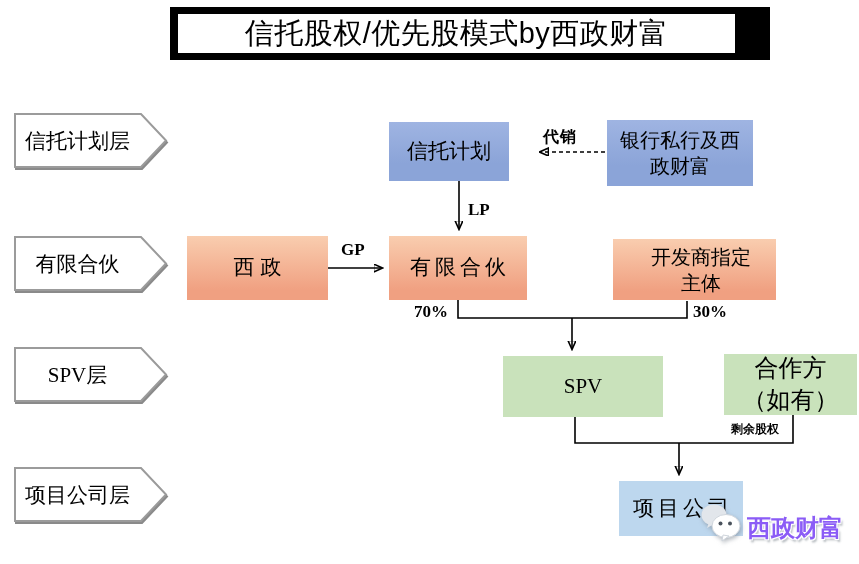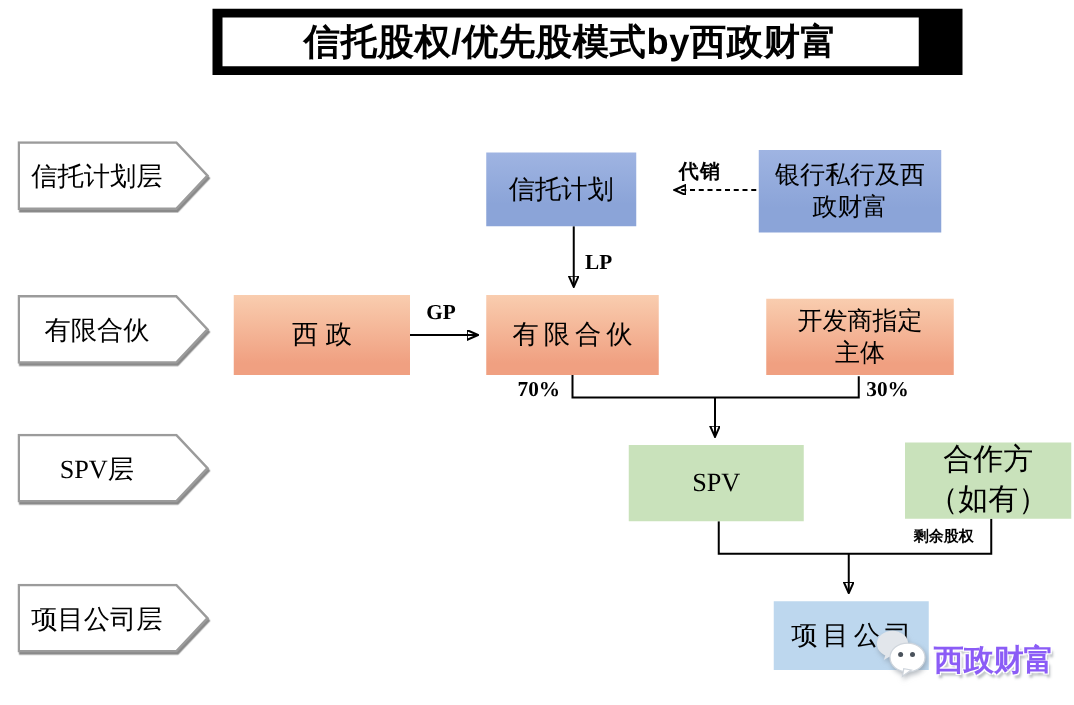--- a/index.html
+++ b/index.html
@@ -5,38 +5,38 @@
   html,body{margin:0;padding:0;background:#fff;}
   .canvas{
     position:relative;width:859px;height:564px;background:#fff;
     font-family:"Liberation Serif","DejaVu Serif",serif;color:#000;overflow:hidden;
   }
   
   .title-banner{position:absolute;left:170px;top:7px;width:600px;height:53px;background:#000;}
   .title-inner{
     position:absolute;left:8px;top:7px;width:557px;height:39px;background:#fff;
     display:flex;align-items:center;justify-content:center;
-    font-family:"Liberation Sans","DejaVu Sans",sans-serif;font-weight:bold;font-size:29px;
+    font-family:"Liberation Sans","DejaVu Sans",sans-serif;font-weight:normal;font-size:29px;
     white-space:nowrap;letter-spacing:0.5px;
   }
   
   .chevron{position:absolute;left:14px;width:154px;height:55px;filter:drop-shadow(1px 2px 0px #8a8a8a);}
   .chevron svg{position:absolute;left:0;top:0;}
   .chevron polygon{fill:#ffffff;stroke:#9b9b9b;stroke-width:2;}
   .chev-label{
     position:absolute;left:0;top:0;width:127px;height:55px;
     display:flex;align-items:center;justify-content:center;font-size:21px;
   }
   
   .node{
     position:absolute;display:flex;flex-direction:column;align-items:center;justify-content:center;
     text-align:center;font-size:21px;line-height:1.3;
   }
   .node.blue{background:linear-gradient(180deg,var(--node_blue_light) 0%,var(--node_blue) 70%);}
-  .node.orange{background:linear-gradient(180deg,var(--node_orange_light) 0%,var(--node_orange) 85%);}
+  .node.orange{background:linear-gradient(180deg,var(--node_orange_light) 0%,var(--node_orange) 85%);padding-left:13px;}
   .node.green{background:var(--node_green);}
   .node.lightblue{background:var(--node_lightblue);}
   .node .l2{display:block;}
   
   .wires{position:absolute;left:0;top:0;pointer-events:none;}
   .wires line,.wires path{stroke:#000;stroke-width:1.6;fill:none;}
   
   .elabel{position:absolute;font-weight:bold;font-size:17px;white-space:nowrap;}
   .elabel.small{font-size:12px;}
   .elabel.cjk{font-size:16px;letter-spacing:1px;}
@@ -114,21 +114,21 @@
 
   <div class="node orange" style="left:389px;top:236px;width:138px;height:64px;letter-spacing:4px;padding-left:4px;box-sizing:border-box">
     <span>有限合伙</span>
   </div>
 
   <div class="node orange" style="left:613px;top:239px;width:150px;height:61px;font-size:20px">
     <span class="l2">开发商指定</span>
     <span class="l2">主体</span>
   </div>
 
-  <div class="node green" style="left:503px;top:356px;width:140px;height:61px">
+  <div class="node green" style="left:503px;top:356px;width:160px;height:61px">
     <span>SPV</span>
   </div>
 
   <div class="node green" style="left:724px;top:354px;width:133px;height:61px;font-size:24px">
     <span class="l2">合作方</span>
     <span class="l2">（如有）</span>
   </div>
 
   <div class="node lightblue" style="left:619px;top:481px;width:124px;height:55px;letter-spacing:4px;padding-left:4px;box-sizing:border-box">
     <span>项目公司</span>

